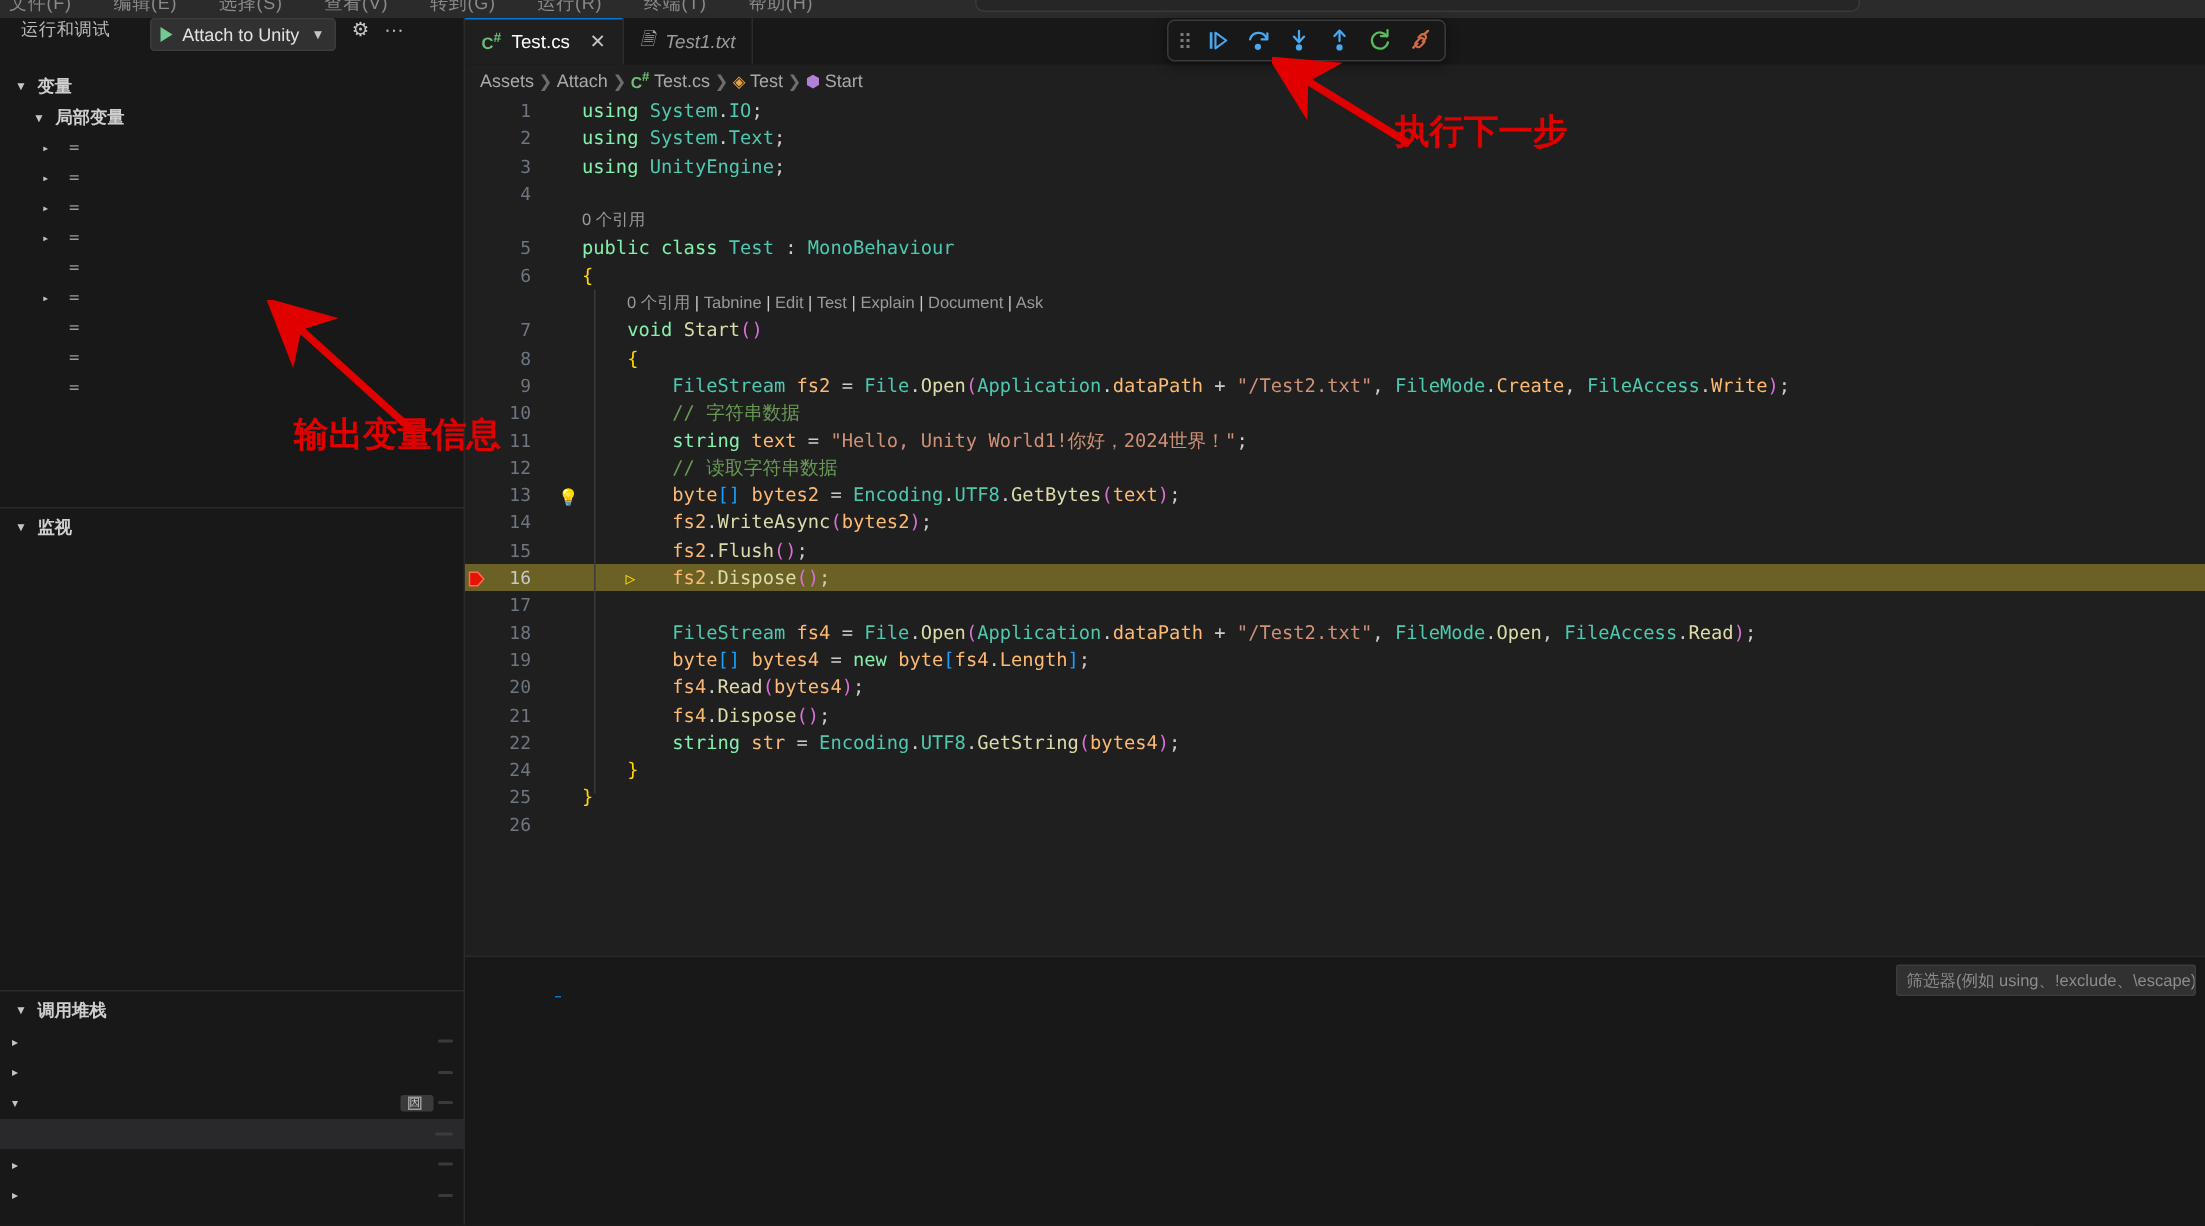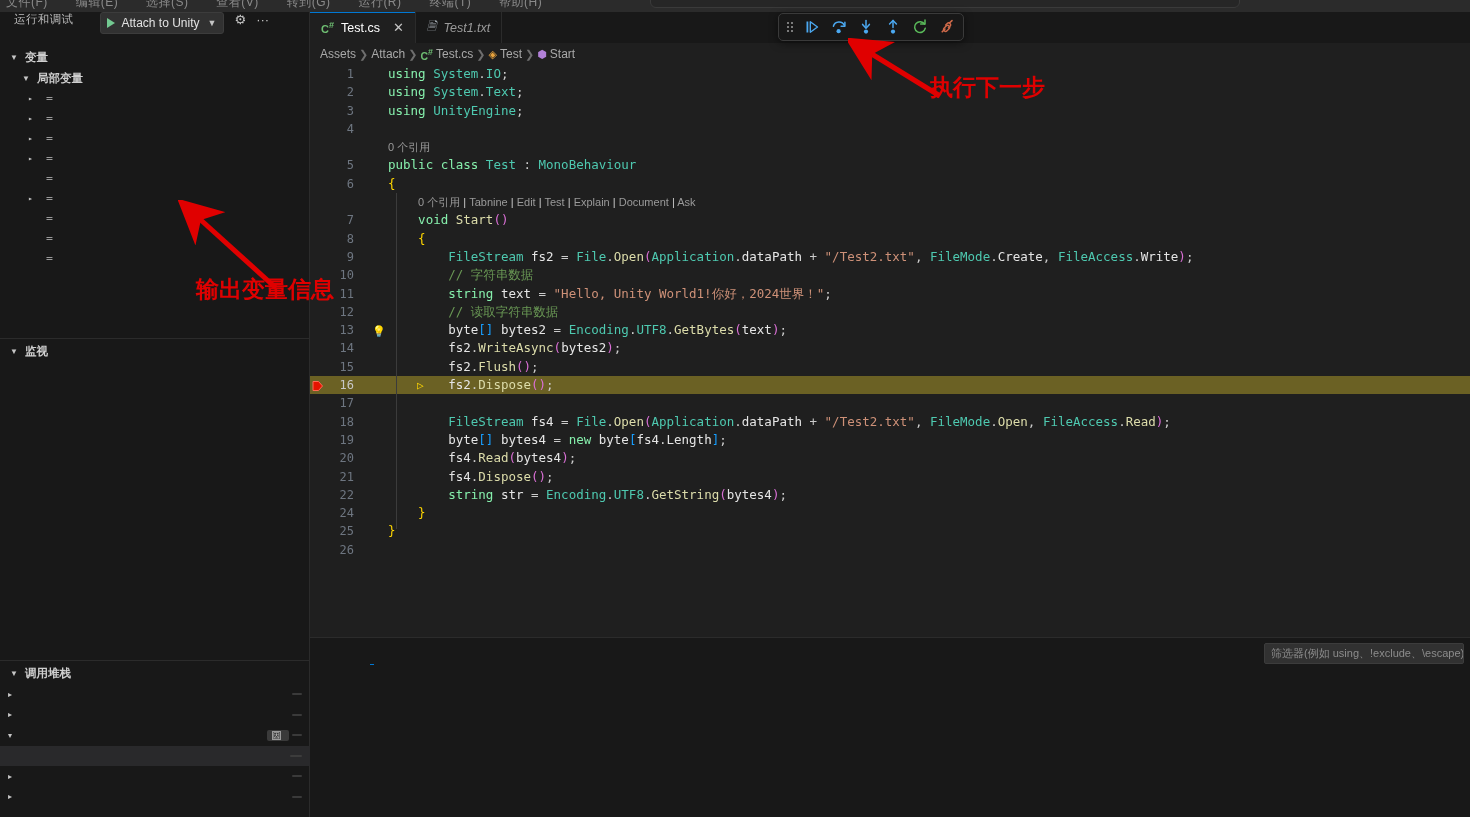--- a/index.html
+++ b/index.html
@@ -154,21 +154,21 @@
   .codelens .cl-in { position: absolute; }
   .cl-link { color: #9a9a9a; }
   .indent-guide { position: absolute; width: 1px; background: #3b3b3b; }
 
   
   .k { color: #86efac; } 
   .t { color: #4ec9b0; }  
   .s { color: #ce9178; }  
   .c { color: #6a9955; }  
   .f { color: #dcdcaa; }  
-  .v { color: #e5e5e5; }  
+  .v { color: #fdba74; }  
   .p { color: #cccccc; }  
   .br1 { color: #ffd700; }
   .br2 { color: #da70d6; }
   .br3 { color: #179fff; }
 
   
   .panel { position: absolute; left: 310px; top: 637px; width: 1160px; height: 180px; background: #181818; border-top: 1px solid #2b2b2b; }
   .panel-tabs { height: 30px; display: flex; align-items: center; padding-left: 14px; gap: 24px; }
   .ptab { font-size: 11.5px; color: #9a9a9a; position: relative; height: 30px; display: flex; align-items: center; }
   .ptab.active { color: #e7e7e7; }

